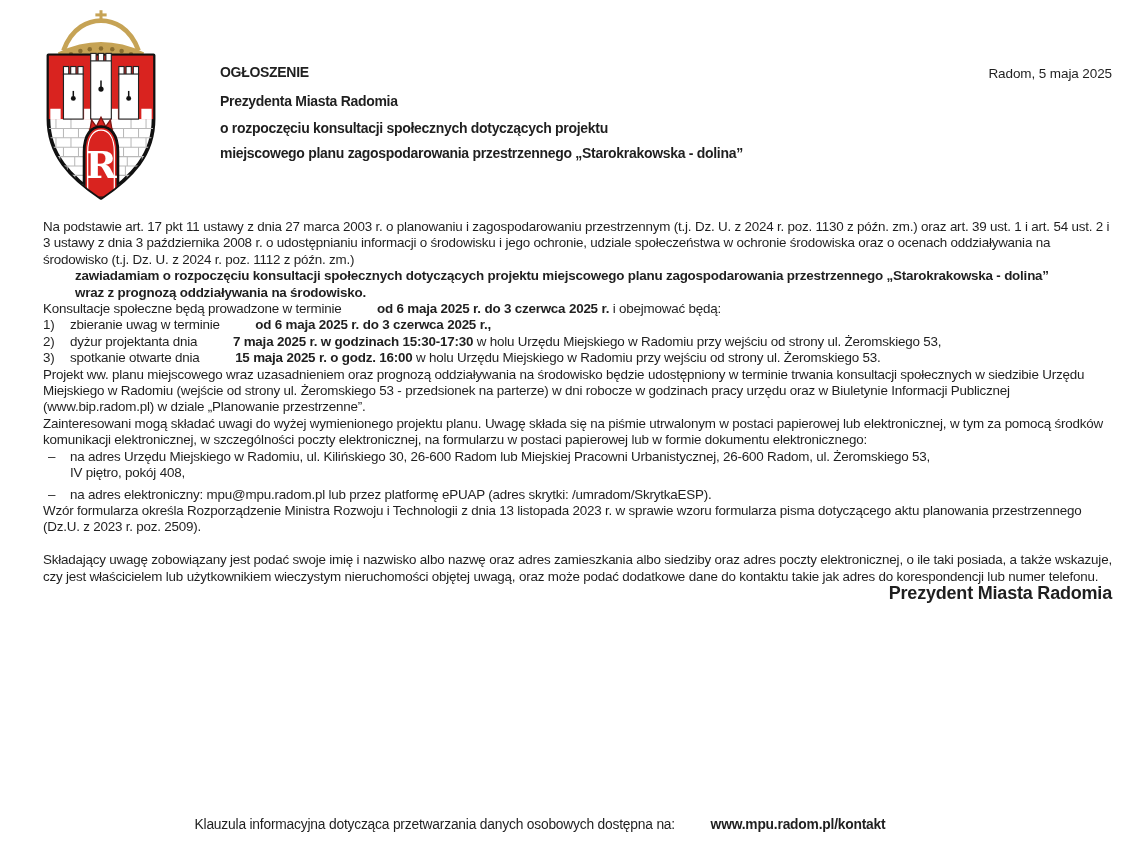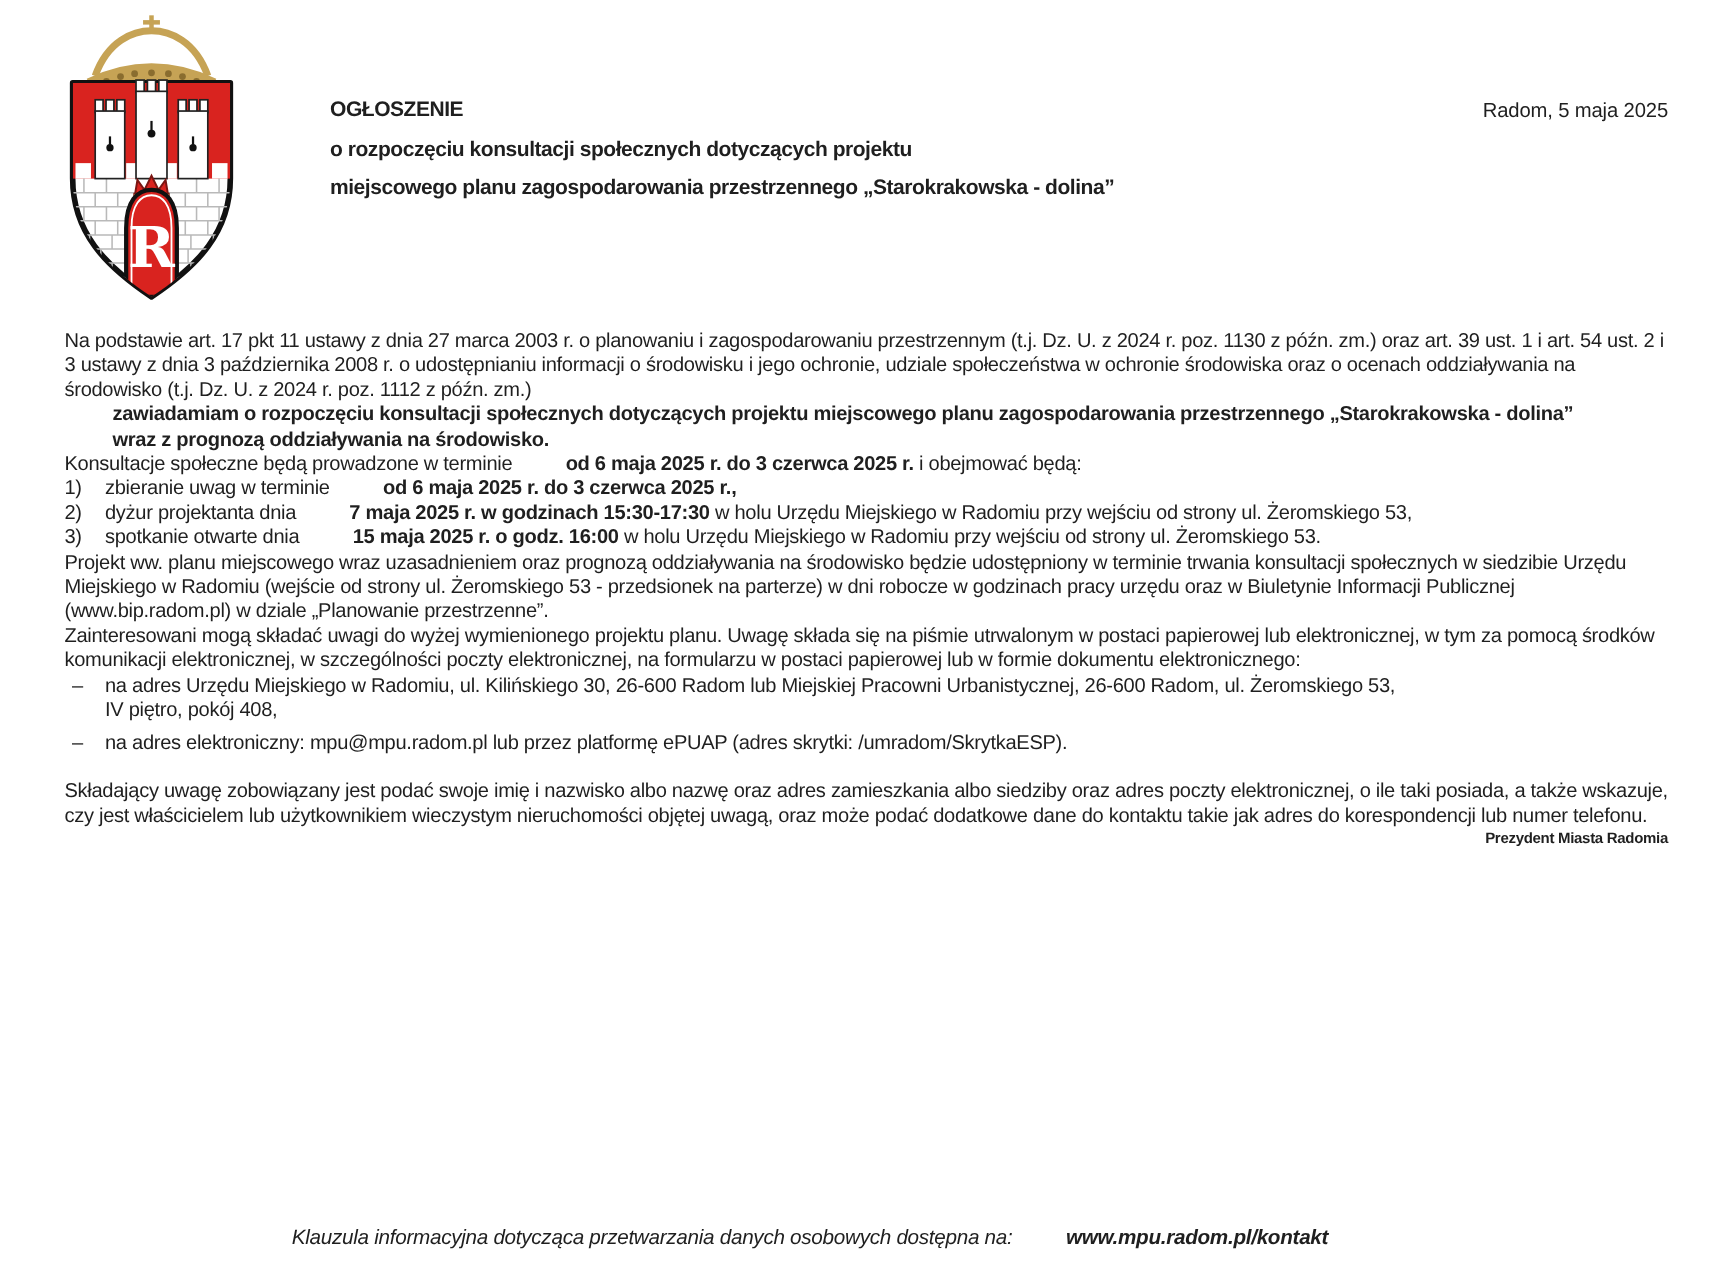--- a/index.html
+++ b/index.html
@@ -28,24 +28,24 @@
   .mt-lg{margin-top:22px;}
   .mt-md{margin-top:17px;}
   .mt-md2{margin-top:18px;}
   .mt-md3{margin-top:20px;}
   .mt-md4{margin-top:21px;}
   .li{display:flex;}
   .li-marker{flex:0 0 27px;}
   .li-marker.dash{padding-left:5px;box-sizing:border-box;}
   .li-text{flex:1;}
   .li + .li.spaced{margin-top:5px;}
-  .signature{margin-top:3px;text-align:right;font-weight:bold;font-size:10px;letter-spacing:-0.2px;}
+  .signature{margin-top:3px;text-align:right;font-weight:bold;font-size:18px;letter-spacing:-0.2px;}
   .footer{
     position:absolute;left:0;top:817px;width:1080px;text-align:center;
-    font-size:13.8px;letter-spacing:-0.2px;font-style:italic;
+    font-size:13.8px;letter-spacing:-0.2px;
   }
 </style>
 </head>
 <body>
 
 <div class="page">
 
   <svg class="crest" viewBox="0 0 130 206" aria-hidden="true">
     <defs>
       <clipPath id="shieldClip">
@@ -154,20 +154,21 @@
       <path d="M47,202 L47,153 C47,134 55,126 65,126 C75,126 83,134 83,153 L83,202 Z" fill="#d9231f" stroke="#111111" stroke-width="3"></path>
       <path d="M50.8,202 L50.8,153 C50.8,136.5 57.3,129.8 65,129.8 C72.7,129.8 79.2,136.5 79.2,153 L79.2,202" fill="none" stroke="#ffffff" stroke-width="1.3"></path>
       <text x="65" y="181" text-anchor="middle" font-family="DejaVu Serif, serif" font-weight="bold" font-size="40" fill="#ffffff">R</text>
     </g>
   </svg>
 
   <div class="date">Radom, 5 maja 2025</div>
 
   <div class="titles">
     <p class="title-main">OGŁOSZENIE</p>
+    <p class="title-main">Prezydenta Miasta Radomia</p>
     <p class="title-sub">o rozpoczęciu konsultacji społecznych dotyczących projektu</p>
     <p class="title-sub">miejscowego planu zagospodarowania przestrzennego „Starokrakowska - dolina”</p>
   </div>
 
   <div class="content">
 
     <p><span>Na podstawie art. 17 pkt 11 ustawy z dnia 27 marca 2003 r. o planowaniu i zagospodarowaniu przestrzennym (t.j. Dz. U. z 2024 r. poz. 1130 z późn. zm.) oraz art. 39 ust. 1 i art. 54 ust. 2 i 3 ustawy z dnia 3 października 2008 r. o udostępnianiu informacji o środowisku i jego ochronie, udziale społeczeństwa w ochronie środowiska oraz o ocenach oddziaływania na środowisko (t.j. Dz. U. z 2024 r. poz. 1112 z późn. zm.)</span></p>
 
     <p class="mt-lg"><b>zawiadamiam o rozpoczęciu konsultacji społecznych dotyczących projektu miejscowego planu zagospodarowania przestrzennego „Starokrakowska - dolina”</b><br><b>wraz z prognozą oddziaływania na środowisko.</b></p>
 
@@ -194,20 +195,21 @@
       <div class="li">
         <span class="li-marker dash">–</span>
         <span class="li-text"><span>na adres Urzędu Miejskiego w Radomiu, ul. Kilińskiego 30, 26-600 Radom lub Miejskiej Pracowni Urbanistycznej, 26-600 Radom, ul. Żeromskiego 53,</span><br><span>IV piętro, pokój 408,</span></span>
       </div>
       <div class="li spaced">
         <span class="li-marker dash">–</span>
         <span class="li-text"><span>na adres elektroniczny: mpu@mpu.radom.pl lub przez platformę ePUAP (adres skrytki: /umradom/SkrytkaESP).</span></span>
       </div>
     </div>
 
+    <p class="mt-md2"><span>Wzór formularza określa Rozporządzenie Ministra Rozwoju i Technologii z dnia 13 listopada 2023 r. w sprawie wzoru formularza pisma dotyczącego aktu planowania przestrzennego (Dz.U. z 2023 r. poz. 2509).</span></p>
     <p><br></p>
 
     <p class="mt-md3"><span>Składający uwagę zobowiązany jest podać swoje imię i nazwisko albo nazwę oraz adres zamieszkania albo siedziby oraz adres poczty elektronicznej, o ile taki posiada, a także wskazuje, czy jest właścicielem lub użytkownikiem wieczystym nieruchomości objętej uwagą, oraz może podać dodatkowe dane do kontaktu takie jak adres do korespondencji lub numer telefonu.</span></p>
 
 
     <p class="signature">Prezydent Miasta Radomia</p>
   </div>
 
   <div class="footer"><span>Klauzula informacyjna dotycząca przetwarzania danych osobowych dostępna na: </span><b>www.mpu.radom.pl/kontakt</b></div>
 

